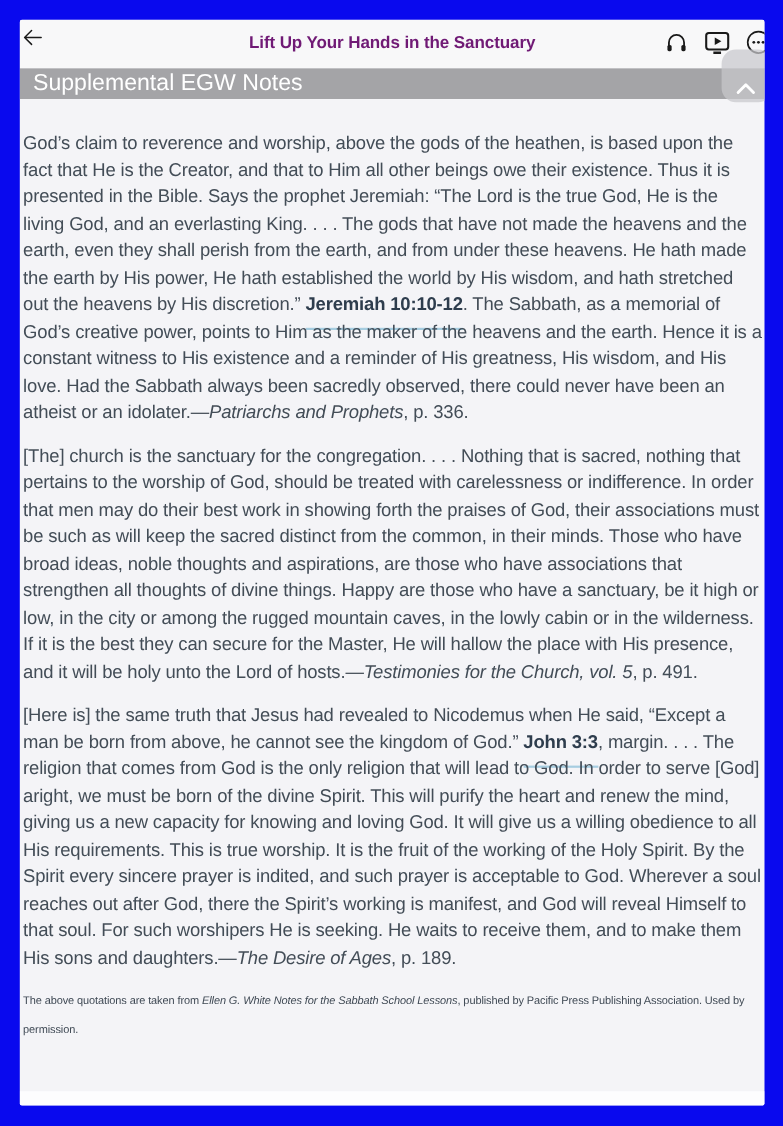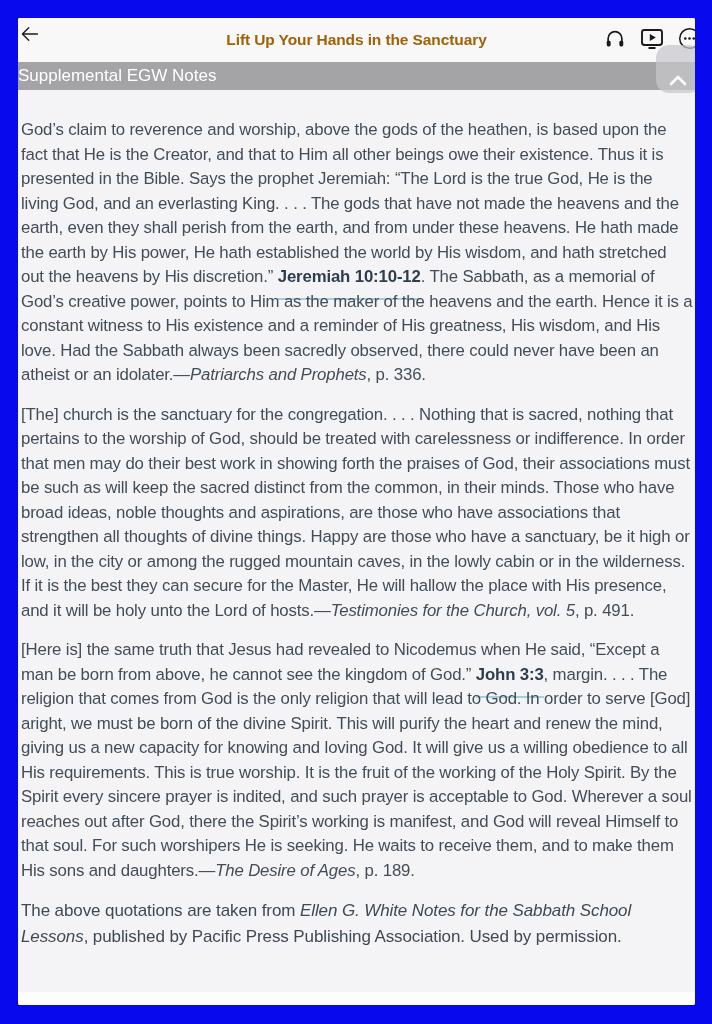--- a/index.html
+++ b/index.html
@@ -23,38 +23,38 @@
     height:44px;
     background:#f8f8f9;
     display:flex;align-items:center;justify-content:center;
   }
   .back-btn{
     position:absolute;left:0px;top:8px;
     background:none;border:none;padding:0 2px;cursor:pointer;
     display:flex;align-items:center;
   }
   .page-title{
-    font-size:15.5px;font-weight:bold;color:#a16207;
+    font-size:15.5px;font-weight:bold;color:#701a75;
     letter-spacing:-0.1px;
     white-space:nowrap;
   }
   .icon-row{
     position:absolute;right:-6px;top:9px;
     display:flex;align-items:center;gap:14px;
   }
   .icon-btn{background:none;border:none;padding:0;cursor:pointer;display:flex;align-items:center;}
   .icon-btn svg{display:block;}
   
   .section-bar{
     height:28px;
     background:#a4a4a7;
     color:#ffffff;
-    font-size:17px;
+    font-size:21px;
     display:flex;align-items:center;
-    padding-left:0;
+    padding-left:12px;
     cursor:pointer;
   }
   
   .scroll-pill{
     position:absolute;top:27px;right:-7px;
     width:46px;height:48px;
     background:rgba(199,199,204,0.72);
     border-radius:13px;
     z-index:6;
     cursor:pointer;
@@ -74,21 +74,21 @@
   a.verse-link{
     font-weight:bold;
     color:#2e3d4d;
     text-decoration:none;
     border-bottom:2px solid #a6cde0;
     padding-bottom:12px;
     cursor:pointer;
   }
   .footer-note{
     margin-top:10px !important;
-    font-size:17px;
+    font-size:10px;
     line-height:26px;
     letter-spacing:-0.1px;
     color:#3f4954;
   }
   .bottom-strip{
     position:absolute;left:0;right:0;bottom:0;height:13px;
     background:#fdfdfe;
   }
 </style>
 </head>

